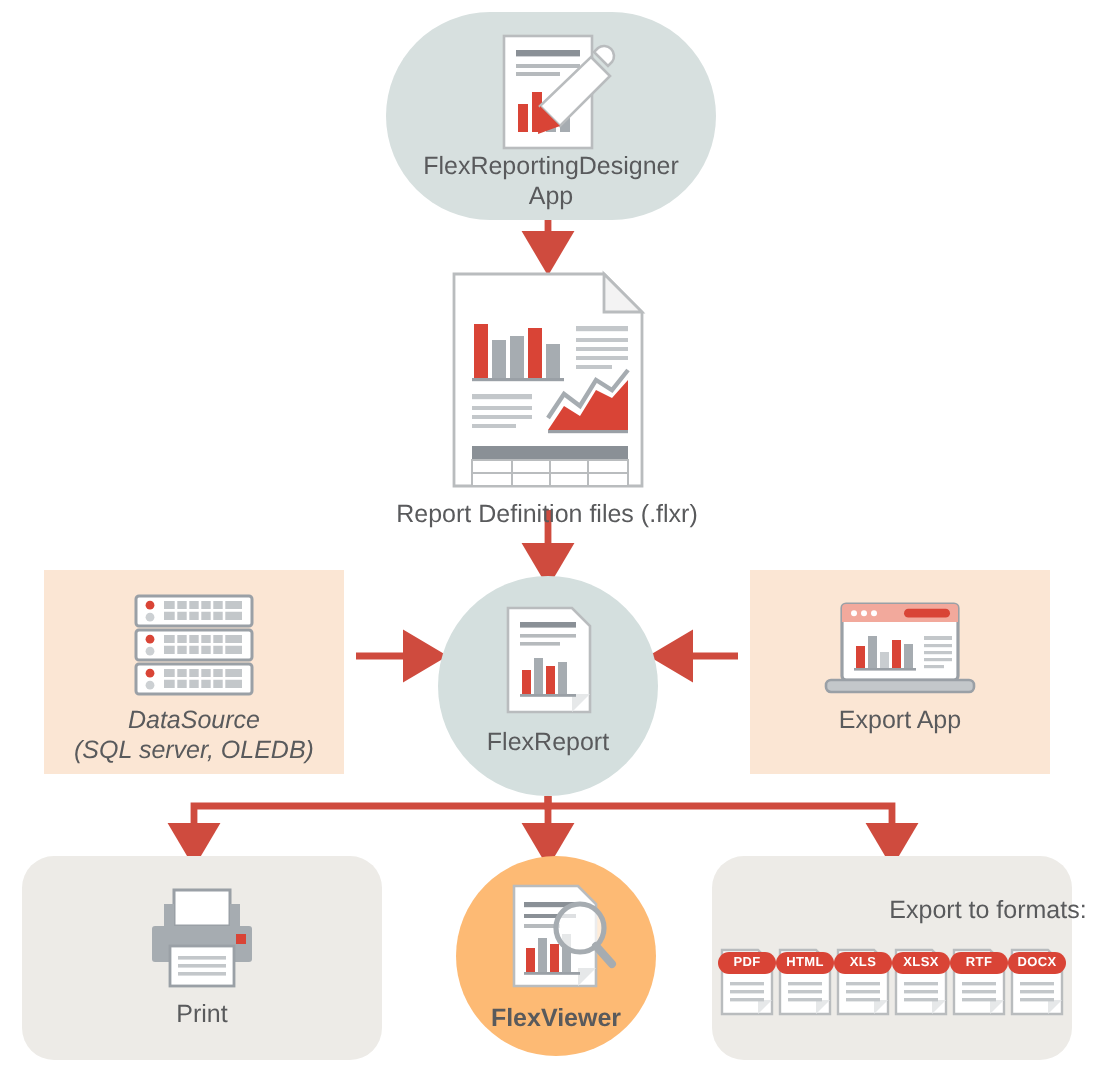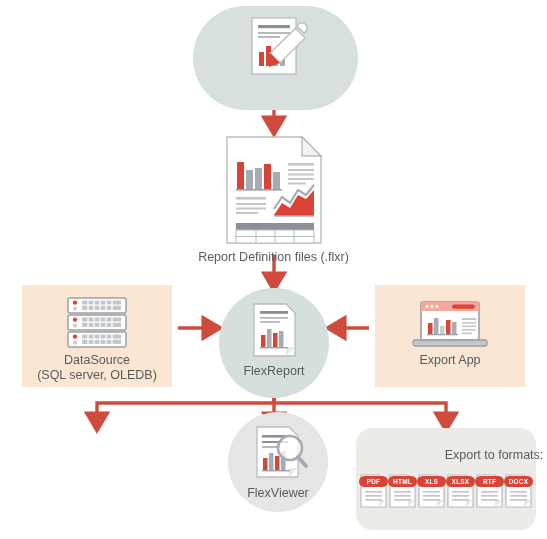--- a/index.html
+++ b/index.html
@@ -25,22 +25,22 @@
   
   .pill-designer{
     left:193px;top:6px;width:165px;height:104px;
     background:#d7e0df;border-radius:52px;
   }
   .circle-flexreport{
     left:219px;top:288px;width:110px;height:110px;
     background:#d4dfde;border-radius:50%;
   }
   .circle-flexviewer{
-    left:228px;top:412px;width:100px;height:100px;
-    background:#e5e5e5;border-radius:50%;
+    left:228px;top:428px;width:100px;height:100px;
+    background:#fdba74;border-radius:50%;font-weight:bold;
   }
   .box-datasource{
     left:22px;top:285px;width:150px;height:102px;
     background:#fbe6d4;
   }
   .box-customapp{
     left:375px;top:285px;width:150px;height:102px;
     background:#fbe6d4;
   }
   .panel-print{
@@ -117,20 +117,22 @@
           <rect x="34" y="39" width="5" height="11" fill="#a6acb1"></rect>
           <rect x="41" y="33" width="5" height="17" fill="#a6acb1"></rect>
         </g>
         <g>
           <path d="M56.5,12.5 L66,22 L41,47 L31,37 Z" fill="#ffffff" stroke="#b9bcbe" stroke-width="1.3"></path>
           <path d="M31,37 L41,47 L30,51 Z" fill="#d94436"></path>
           <path d="M60,8 a5,5 0 0 1 7,7 l-2,2 -7,-7 Z" fill="#ffffff" stroke="#b9bcbe" stroke-width="1.3"></path>
         </g>
       </svg>
     </div>
+    <div class="lbl" style="top:70px;">FlexReportingDesigner
+App</div>
   </div>
 
   <div class="node" style="left:224px;top:135px;width:100px;height:110px;">
     <div class="icon" style="left:0;top:0;">
       <svg width="100" height="110" viewBox="0 0 100 110">
         <path d="M3,2 H78 L97,21 V108 H3 Z" fill="#ffffff" stroke="#b9bcbe" stroke-width="1.4"></path>
         <path d="M78,2 L97,21 H78 Z" fill="#f3f3f3" stroke="#b9bcbe" stroke-width="1.4"></path>
 
         <g>
           <rect x="13" y="27" width="7" height="27" fill="#d94436"></rect>
@@ -217,21 +219,21 @@
             <line x1="22" y1="3.5" x2="22" y2="13"></line>
             <line x1="28" y1="3.5" x2="28" y2="13"></line>
             <line x1="34" y1="3.5" x2="34" y2="13"></line>
             <line x1="40" y1="3.5" x2="40" y2="13"></line>
             <line x1="46" y1="3.5" x2="46" y2="13"></line>
             <line x1="16" y1="8.2" x2="55" y2="8.2"></line>
           </g>
         </g>
       </svg>
     </div>
-    <div class="lbl" style="top:68px;">DataSource
+    <div class="lbl" style="top:68px;font-style:italic;">DataSource
 (SQL server, OLEDB)</div>
   </div>
 
   <div class="node circle-flexreport">
     <div class="icon" style="left:33px;top:14px;">
       <svg width="45" height="56" viewBox="0 0 45 56">
         <path d="M2,2 H34 L43,11 V54 H2 Z" fill="#ffffff" stroke="#b9bcbe" stroke-width="1.3"></path>
         <path d="M34,45 L43,45 L34,54 Z" fill="#e6e8e9"></path>
         <rect x="8" y="9" width="28" height="2.8" fill="#8a9096"></rect>
         <rect x="8" y="15" width="28" height="1.8" fill="#b6babd"></rect>
@@ -273,20 +275,38 @@
           <rect x="50" y="24.5" width="14" height="1.6"></rect>
           <rect x="50" y="28" width="14" height="1.6"></rect>
           <rect x="50" y="31.5" width="10" height="1.6"></rect>
         </g>
         <rect x="1" y="39" width="74" height="6" rx="2.5" fill="#c3c7ca" stroke="#9aa0a6" stroke-width="1.3"></rect>
       </svg>
     </div>
     <div class="lbl" style="top:68px;">Export App</div>
   </div>
 
+  <div class="node panel-print">
+    <div class="icon" style="left:59px;top:15px;">
+      <svg width="62" height="52" viewBox="0 0 62 52">
+        <rect x="17" y="2" width="28" height="18" fill="#ffffff" stroke="#9aa0a6" stroke-width="1.5"></rect>
+        <rect x="12" y="9" width="5" height="11" fill="#a6acb1"></rect>
+        <rect x="45" y="9" width="5" height="11" fill="#a6acb1"></rect>
+        <rect x="6" y="20" width="50" height="18" rx="1.5" fill="#a6acb1"></rect>
+        <rect x="48" y="24" width="5" height="5" fill="#d94436"></rect>
+        <rect x="15" y="30" width="32" height="20" fill="#ffffff" stroke="#9aa0a6" stroke-width="1.4"></rect>
+        <g fill="#c3c7ca">
+          <rect x="19" y="35" width="24" height="1.8"></rect>
+          <rect x="19" y="39" width="24" height="1.8"></rect>
+          <rect x="19" y="43" width="24" height="1.8"></rect>
+        </g>
+      </svg>
+    </div>
+    <div class="lbl" style="top:72px;">Print</div>
+  </div>
 
   <div class="node circle-flexviewer">
     <div class="icon" style="left:24px;top:13px;">
       <svg width="56" height="56" viewBox="0 0 56 56">
         <path d="M5,2 H37 L46,11 V52 H5 Z" fill="#ffffff" stroke="#b9bcbe" stroke-width="1.3"></path>
         <path d="M37,43 L46,43 L37,52 Z" fill="#e6e8e9"></path>
         <rect x="10" y="10" width="26" height="2.6" fill="#8a9096"></rect>
         <rect x="10" y="16" width="26" height="2" fill="#8a9096"></rect>
         <rect x="10" y="21" width="18" height="2" fill="#b6babd"></rect>
         <g>

